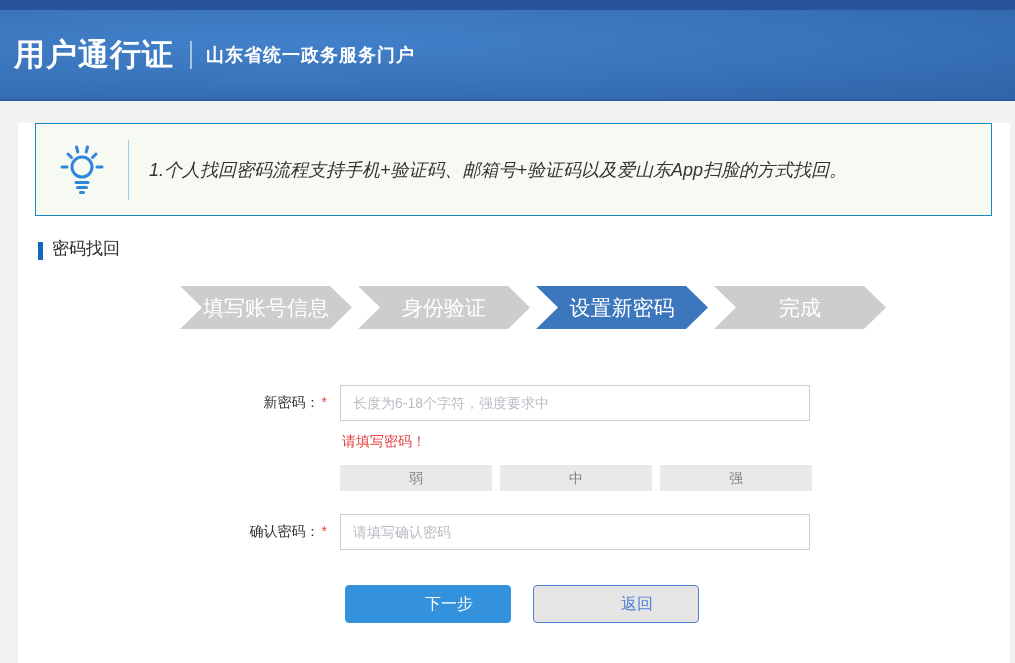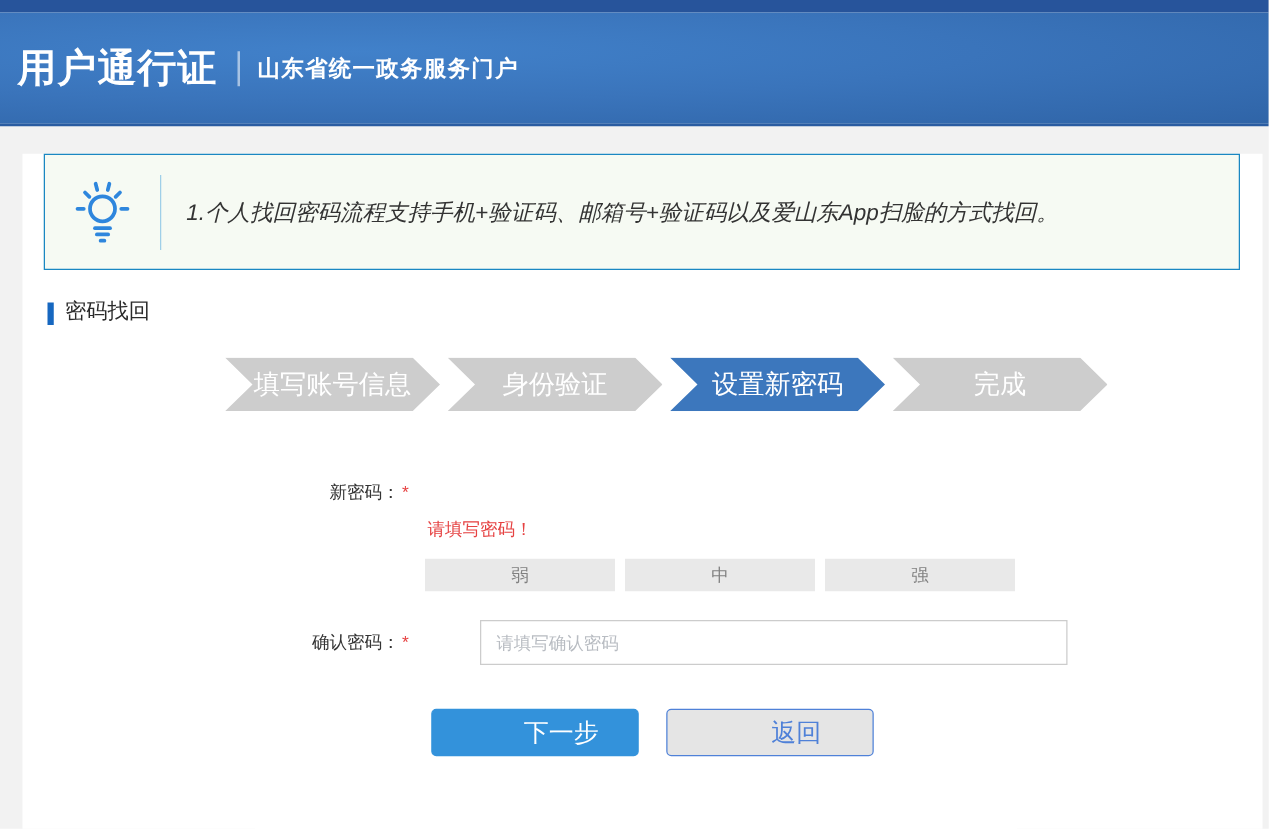--- a/index.html
+++ b/index.html
@@ -113,21 +113,21 @@
     color: #fff;
     font-size: 21px;
     line-height: 43px;
     text-align: center;
     clip-path: polygon(0 0, calc(100% - 22px) 0, 100% 50%, calc(100% - 22px) 100%, 0 100%, 22px 50%);
   }
   .step.active { background: var(--step_active, #3c77bd); }
 
   
   .form-area { margin-top: 56px; }
-  .form-row { display: flex; align-items: center; gap: 44px; }
+  .form-row { display: flex; align-items: center; }
   .form-label {
     width: 322px;
     text-align: right;
     font-size: 14px;
     color: #333;
     padding-right: 13px;
   }
   .req { color: #e64242; margin-left: 2px; }
   .text-input {
     width: 470px;
@@ -165,21 +165,21 @@
 
   
   .btn-row {
     margin: 35px 0 0 327px;
     display: flex;
   }
   .btn {
     width: 166px;
     height: 38px;
     border-radius: 4px;
-    font-size: 20px;
+    font-size: 16px;
     cursor: pointer;
     font-family: "Liberation Sans", "DejaVu Sans", sans-serif;
     padding-left: 42px;
   }
   .btn-primary {
     background: var(--primary, #3392db);
     border: 1px solid var(--primary, #3392db);
     color: #fff;
   }
   .btn-secondary {
@@ -235,20 +235,21 @@
     <div class="step">填写账号信息</div>
     <div class="step">身份验证</div>
     <div class="step active">设置新密码</div>
     <div class="step">完成</div>
   </div>
 
   <div class="form-area">
 
     <div class="form-row">
       <div class="form-label"><span>新密码：</span><span class="req">*</span></div>
+      <input class="text-input" type="text" placeholder="长度为6-18个字符，强度要求中" style="">
     </div>
 
     <div class="error-msg">请填写密码！</div>
 
     <div class="strength-row">
       <div class="strength-seg">弱</div>
       <div class="strength-seg">中</div>
       <div class="strength-seg">强</div>
     </div>
 

